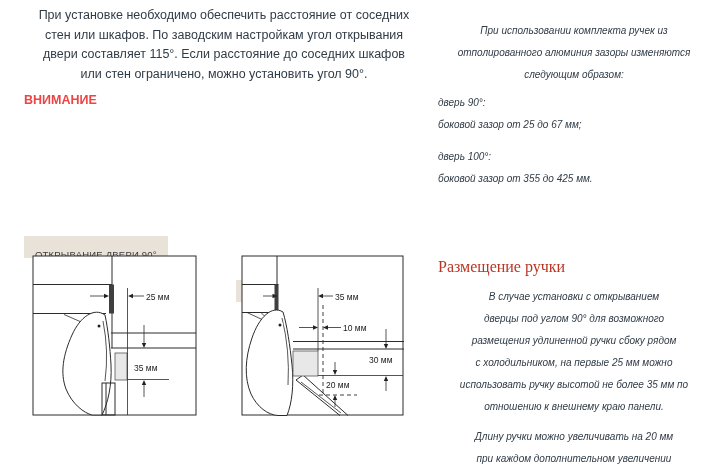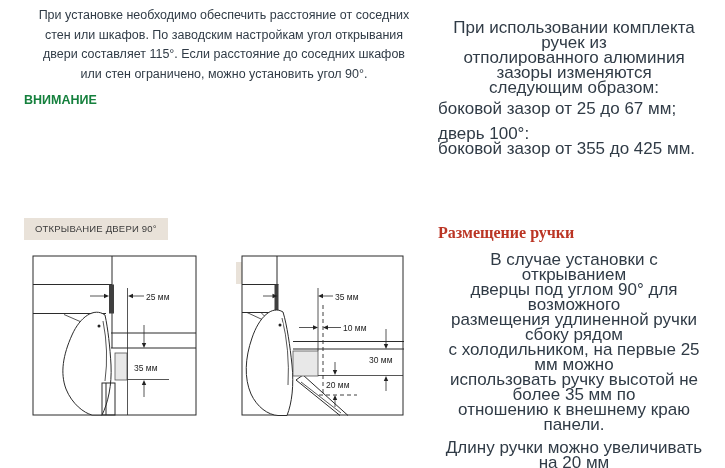--- a/index.html
+++ b/index.html
@@ -16,58 +16,58 @@
   
   .col-left { position:absolute; left:24px; top:6px; width:400px; }
   .col-left h1 {
     font-family:"Liberation Serif", serif;
     font-size:16px; line-height:17px; font-weight:bold;
     color:#bb3524;
   }
   .col-left .body { font-size:12.5px; line-height:19.5px; }
   .col-left .warn {
     margin-top:10px; font-size:12.5px; line-height:13px;
-    font-weight:bold; color:#15803d;
+    font-weight:bold; color:#ef4444;
   }
   .col-left .warn-text { margin-top:4px; }
 
   
   .chip {
-    position:absolute; top:218px; height:22px;
+    position:absolute; top:236px; height:22px;
     background:#e9e2d9; color:#3b3b3b;
     font-size:9.5px; line-height:22px; letter-spacing:0.2px;
-    padding:0 11px; white-space:nowrap;
+    padding:8px 11px; white-space:nowrap;
   }
   .chip.c90  { left:24px; }
   .chip.c115 { left:236px;margin-top:44px; }
 
   
   .diagram { position:absolute; top:255px;margin-left:8px; }
   .diagram.d1 { left:24px; }
   .diagram.d2 { left:233px; }
   svg line, svg path, svg rect { stroke:#2b2b2b; stroke-width:1; fill:none; }
   svg .boxr { fill:#ffffff; }
   svg .dark { fill:#3f3f3f; stroke:none; }
   svg .gray { fill:#e8e8e8; stroke:#555555; stroke-width:0.8; }
   svg .thin { stroke-width:0.8; }
   svg .tip  { fill:#222222; stroke:none; }
   svg .door { fill:#ffffff; }
   svg .dash { stroke-dasharray:4 3; stroke-width:0.9; }
   svg text  { font-family:"Liberation Sans", sans-serif; font-size:8.5px; fill:#1c1c1c; stroke:none; }
 
   
   .col-right { position:absolute; left:438px; top:20px; width:272px; }
-  .col-right .body { font-size:17px; line-height:15px; }
+  .col-right .body { font-size:10px; line-height:22px;font-style:italic; }
   .col-right .p-note   { margin-top:0; }
   .col-right .p-gap90  { margin-top:6px; }
   .col-right .p-gap115 { margin-top:10px; }
   .col-right h2 {
     margin-top:67px;
     font-family:"Liberation Serif", serif;
-    font-size:16px; line-height:20px; font-weight:bold;
+    font-size:16px; line-height:20px; font-weight:normal;
     color:#bb3524;
   }
   .col-right .p-h1 { margin-top:9px; }
   .col-right .p-h2 { margin-top:8px; }
 </style>
 </head>
 <body>
 
 <div class="col-left">
   <p class="body pre">При установке необходимо обеспечить расстояние от соседних
@@ -194,20 +194,21 @@
       <text x="85" y="133">20 мм</text>
     </g>
   </svg>
 </div>
 
 <div class="col-right">
   <p class="body pre p-note">При использовании комплекта ручек из
 отполированного алюминия зазоры изменяются
 следующим образом:</p>
   <div class="body p-gap90">
+    <div>дверь 90°:</div>
     <div>боковой зазор от 25 до 67 мм;</div>
   </div>
   <div class="body p-gap115">
     <div>дверь 100°:</div>
     <div>боковой зазор от 355 до 425 мм.</div>
   </div>
   <h2>Размещение ручки</h2>
   <p class="body pre p-h1">В случае установки с открыванием
 дверцы под углом 90° для возможного
 размещения удлиненной ручки сбоку рядом

